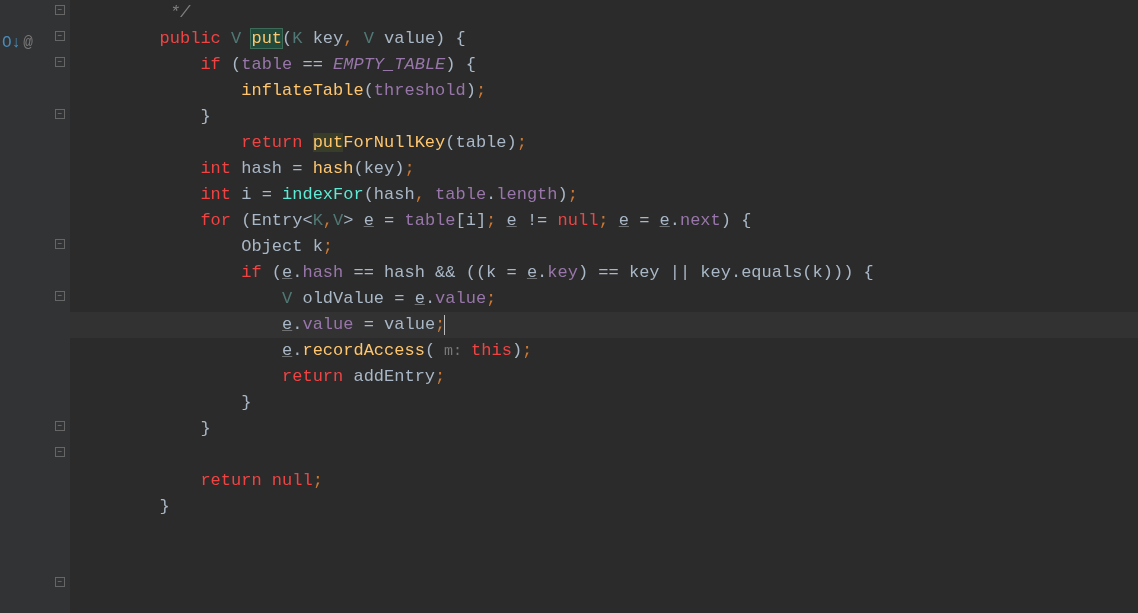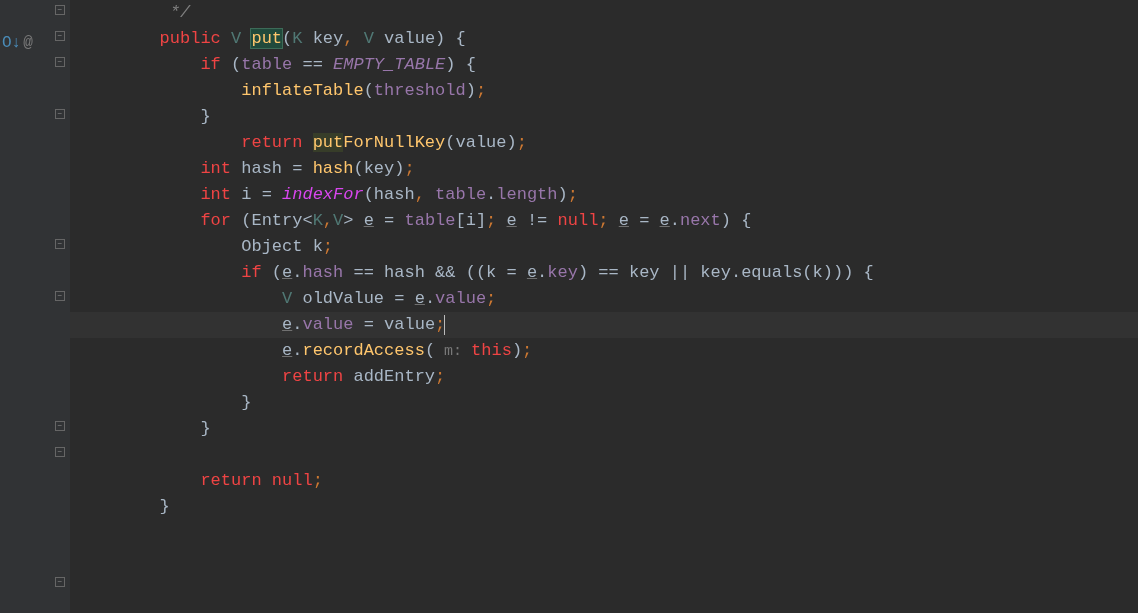--- a/index.html
+++ b/index.html
@@ -75,21 +75,21 @@
   background: #bbb;
   vertical-align: middle;
   margin-left: -1px;
 }
 .c-comment { color: #808080; font-style: italic; }
 .c-keyword { color: #ef4444; }
 .c-type { color: #507874; }
 .c-field { color: #9876aa; }
 .c-const-static { color: #9876aa; font-style: italic; }
 .c-method { color: #ffc66d; }
-.c-method-ital { color: #d946ef; font-style: italic; }
+.c-method-ital { color: #5eead4; }
 .c-semi { color: #cc7832; }
 .c-comma { color: #cc7832; }
 .c-param-hint { color: #787878; font-size: 15px; }
 .hl-box {
   background: #214a3c;
   outline: 1px solid #3d6b58;
 }
 .hl-usage {
   background: #373d29;
 }
@@ -115,21 +115,21 @@
     <div class="fold-mark" style="top:577px">−</div>
   </div>
 </div>
 
 <div class="code-area">
 <div class="line"><span class="c-comment">         */</span></div>
 <div class="line"><span class="c-keyword">        public </span><span class="c-type">V</span><span> </span><span class="c-method hl-box">put</span><span>(</span><span class="c-type">K</span><span> key</span><span class="c-comma">, </span><span class="c-type">V</span><span> value) {</span></div>
 <div class="line"><span class="c-keyword">            if </span><span>(</span><span class="c-field">table</span><span> == </span><span class="c-const-static">EMPTY_TABLE</span><span>) {</span></div>
 <div class="line"><span>                </span><span class="c-method">inflateTable</span><span>(</span><span class="c-field">threshold</span><span>)</span><span class="c-semi">;</span></div>
 <div class="line"><span>            }</span></div>
-<div class="line"><span class="c-keyword">                return </span><span class="c-method hl-usage">put</span><span class="c-method">ForNullKey</span><span>(value)</span><span class="c-semi">;</span></div>
+<div class="line"><span class="c-keyword">                return </span><span class="c-method hl-usage">put</span><span class="c-method">ForNullKey</span><span>(table)</span><span class="c-semi">;</span></div>
 <div class="line"><span class="c-keyword">            int </span><span>hash = </span><span class="c-method">hash</span><span>(key)</span><span class="c-semi">;</span></div>
 <div class="line"><span class="c-keyword">            int </span><span>i = </span><span class="c-method-ital">indexFor</span><span>(hash</span><span class="c-comma">, </span><span class="c-field">table</span><span>.</span><span class="c-field">length</span><span>)</span><span class="c-semi">;</span></div>
 <div class="line"><span class="c-keyword">            for </span><span>(Entry&lt;</span><span class="c-type">K</span><span class="c-comma">,</span><span class="c-type">V</span><span>&gt; </span><span class="underline">e</span><span> = </span><span class="c-field">table</span><span>[i]</span><span class="c-semi">; </span><span class="underline">e</span><span> != </span><span class="c-keyword">null</span><span class="c-semi">; </span><span class="underline">e</span><span> = </span><span class="underline">e</span><span>.</span><span class="c-field">next</span><span>) {</span></div>
 <div class="line"><span>                Object k</span><span class="c-semi">;</span></div>
 <div class="line"><span class="c-keyword">                if </span><span>(</span><span class="underline">e</span><span>.</span><span class="c-field">hash</span><span> == hash &amp;&amp; ((k = </span><span class="underline">e</span><span>.</span><span class="c-field">key</span><span>) == key || key.equals(k))) {</span></div>
 <div class="line"><span>                    </span><span class="c-type">V</span><span> oldValue = </span><span class="underline">e</span><span>.</span><span class="c-field">value</span><span class="c-semi">;</span></div>
 <div class="line highlight"><span>                    </span><span class="underline">e</span><span>.</span><span class="c-field">value</span><span> = value</span><span class="c-semi">;</span><span class="cursor"></span></div>
 <div class="line"><span>                    </span><span class="underline">e</span><span>.</span><span class="c-method">recordAccess</span><span>(</span><span class="c-param-hint"> m: </span><span class="c-keyword">this</span><span>)</span><span class="c-semi">;</span></div>
 <div class="line"><span class="c-keyword">                    return </span><span>addEntry</span><span class="c-semi">;</span></div>
 <div class="line"><span>                }</span></div>

